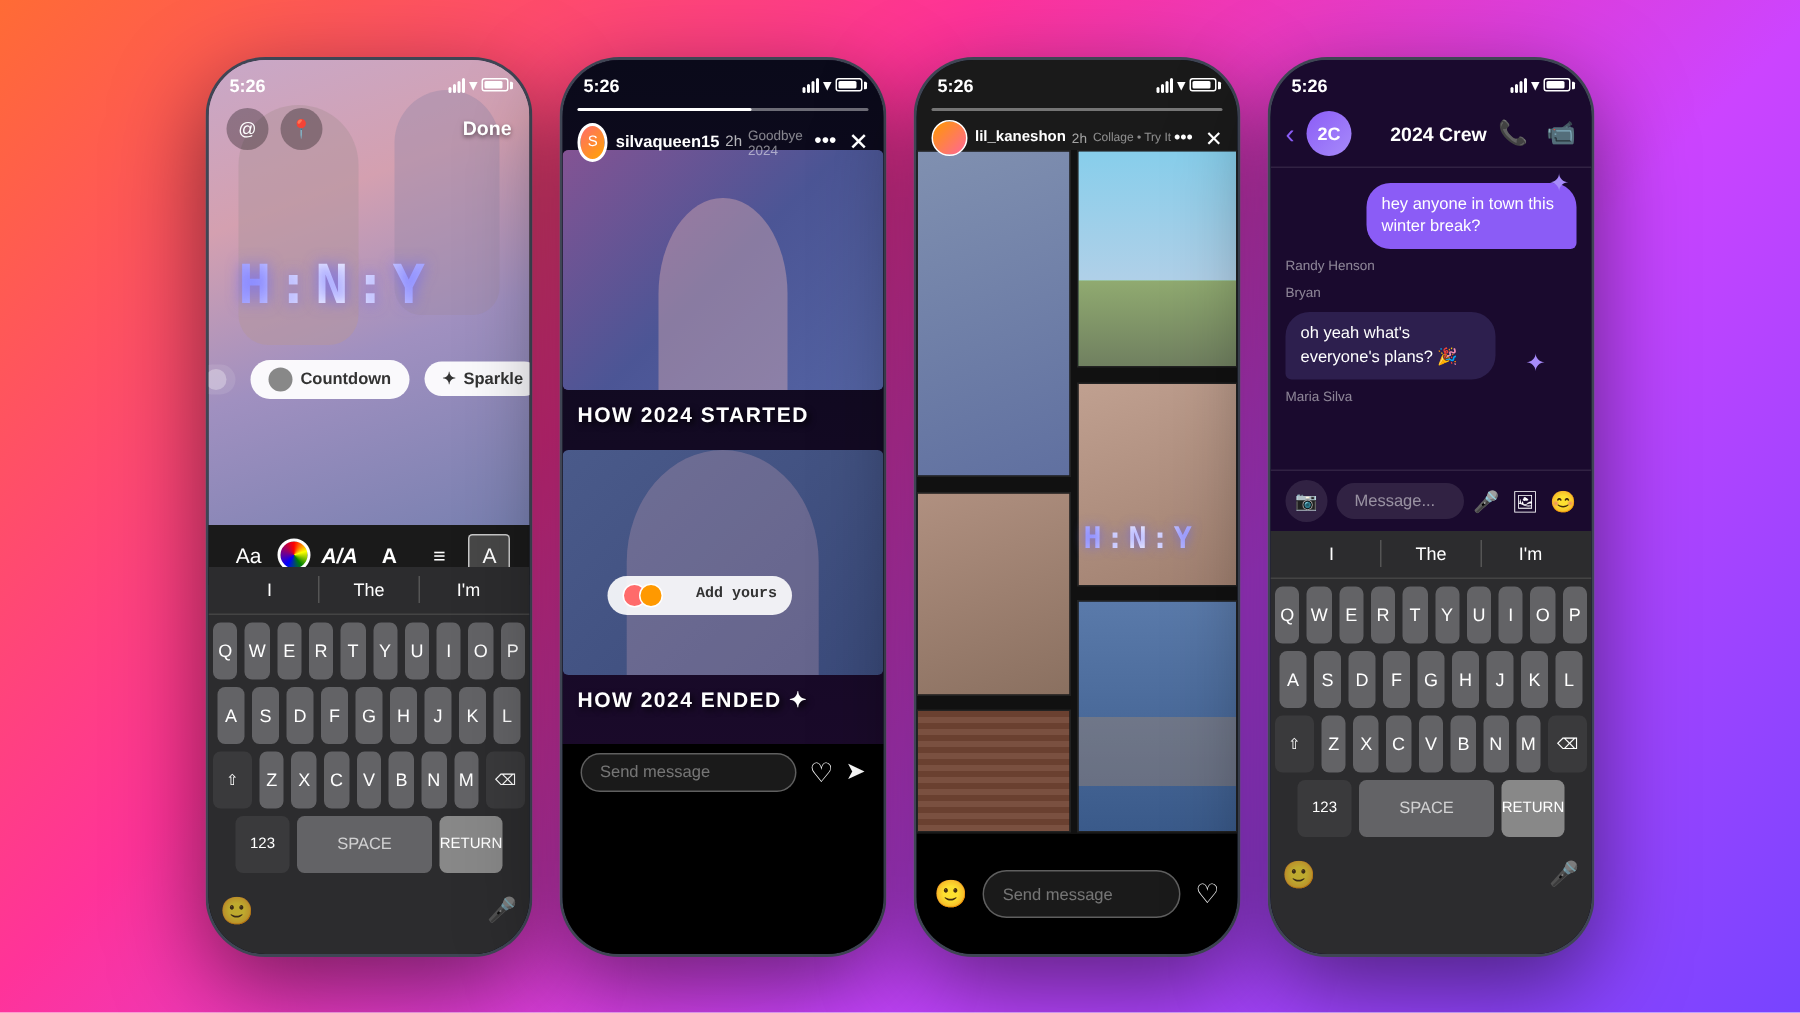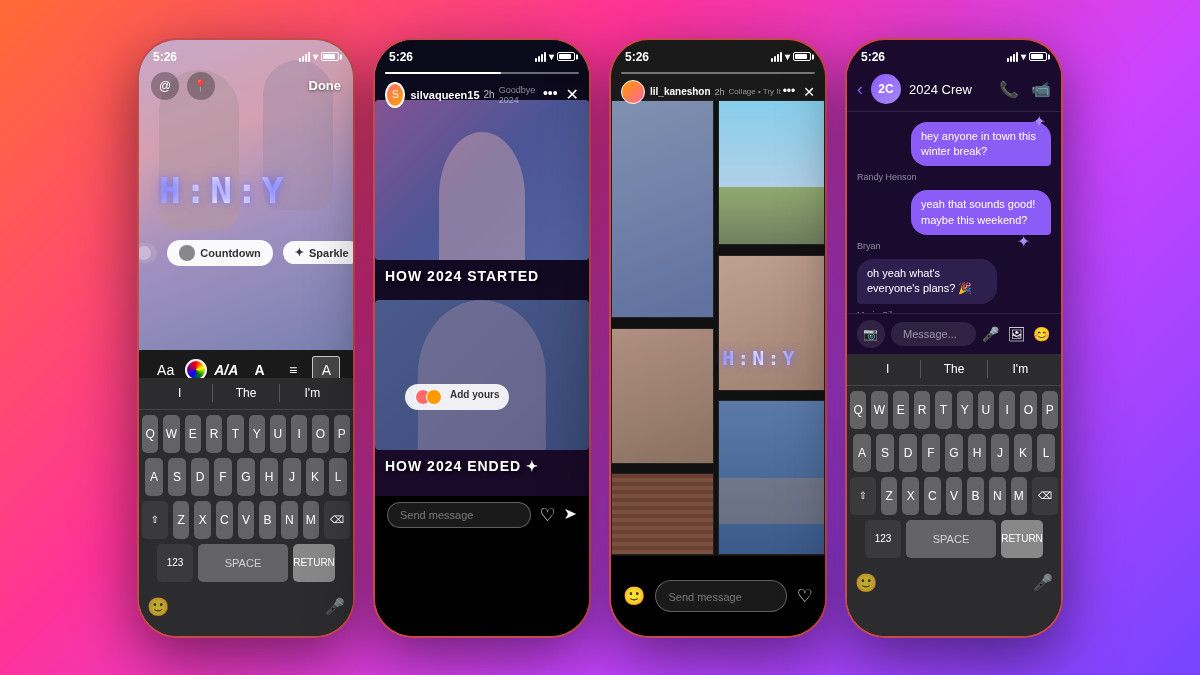--- a/index.html
+++ b/index.html
@@ -11,21 +11,21 @@
       display: flex;
       align-items: center;
       justify-content: center;
       gap: 18px;
       font-family: -apple-system, BlinkMacSystemFont, 'Segoe UI', sans-serif;
     }
 
     .phone {
       width: 218px;
       height: 600px;
-      background: #b91c1c;
+      background: #0f172a;
       border-radius: 40px;
       border: 2px solid rgba(255,255,255,0.2);
       overflow: hidden;
       position: relative;
       flex-shrink: 0;
       box-shadow: 0 20px 60px rgba(0,0,0,0.5);
     }
 
     
     .status-bar {
@@ -267,22 +267,22 @@
     }
     .story-username { color: white; font-size: 11px; font-weight: 600; margin-left: 5px; }
     .story-time { color: rgba(255,255,255,0.7); font-size: 10px; margin-left: 4px; }
     .add-yours-btn {
       position: absolute;
       bottom: 90px;
       left: 30px;
       background: rgba(255,255,255,0.9);
       border-radius: 20px;
       padding: 5px 10px;
-      display: flex; gap: 8px;
-      font-size: 10px; font-weight: 600; color: #333;
+      display: flex; align-items: center; gap: 22px;
+      font-size: 10px; font-weight: 600; color: #333; font-family: Liberation Mono, monospace;
     }
     .send-message-bar {
       position: absolute;
       bottom: 100px; left: 0; right: 0;
       display: flex;
       align-items: center;
       justify-content: space-between;
       padding: 8px 12px;
     }
     .send-message-input {
@@ -325,21 +325,21 @@
       border-bottom: 1px solid rgba(255,255,255,0.1);
     }
     .dm-back { color: #8b5cf6; font-size: 18px; }
     .dm-avatar {
       width: 30px; height: 30px;
       border-radius: 50%;
       background: linear-gradient(135deg, #8b5cf6, #a78bfa);
       display: flex; align-items: center; justify-content: center;
       color: white; font-size: 12px; font-weight: 700;
     }
-    .dm-name { color: white; font-size: 13px; font-weight: 400; flex: 1; }
+    .dm-name { color: white; font-size: 13px; font-weight: 700; flex: 1; text-align: right; }
     .dm-actions { display: flex; gap: 12px; color: #8b5cf6; font-size: 16px; }
     .dm-messages {
       position: absolute;
       top: 72px; left: 0; right: 0;
       bottom: 290px;
       padding: 10px;
       overflow: hidden;
       display: flex;
       flex-direction: column;
       gap: 6px;
@@ -717,23 +717,20 @@
     <div class="dm-messages">
 
       <div class="sparkle-decoration" style="top:0;right:15px;">✦</div>
 
       <div class="msg-bubble sent">
         <span>hey anyone in town this winter break?</span>
       </div>
 
       <div class="msg-sender">Randy Henson</div>
 
-      <div class="msg-bubble sent">
-        <span>yeah that sounds good! maybe this weekend?</span>
-      </div>
 
       <div class="sparkle-decoration" style="top:120px;left:170px;">✦</div>
 
       <div class="msg-sender">Bryan</div>
       <div class="msg-bubble received">
         <span>oh yeah what's everyone's plans? 🎉</span>
       </div>
 
       <div class="msg-sender">Maria Silva</div>
 

